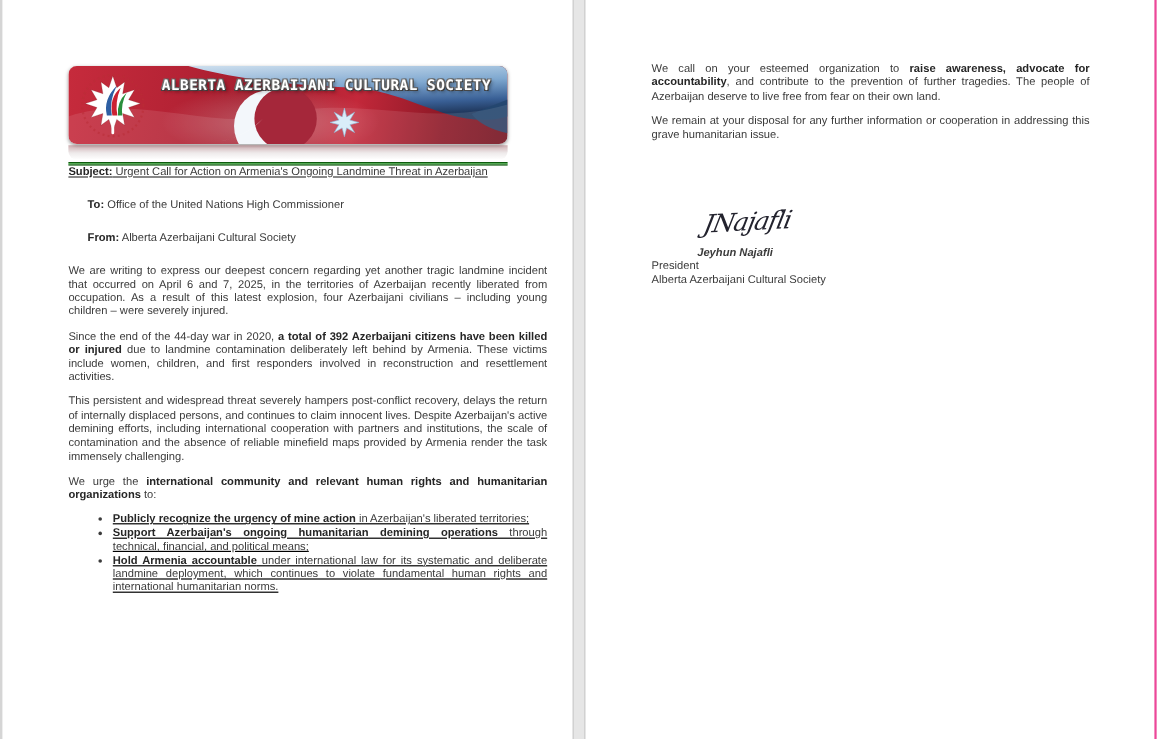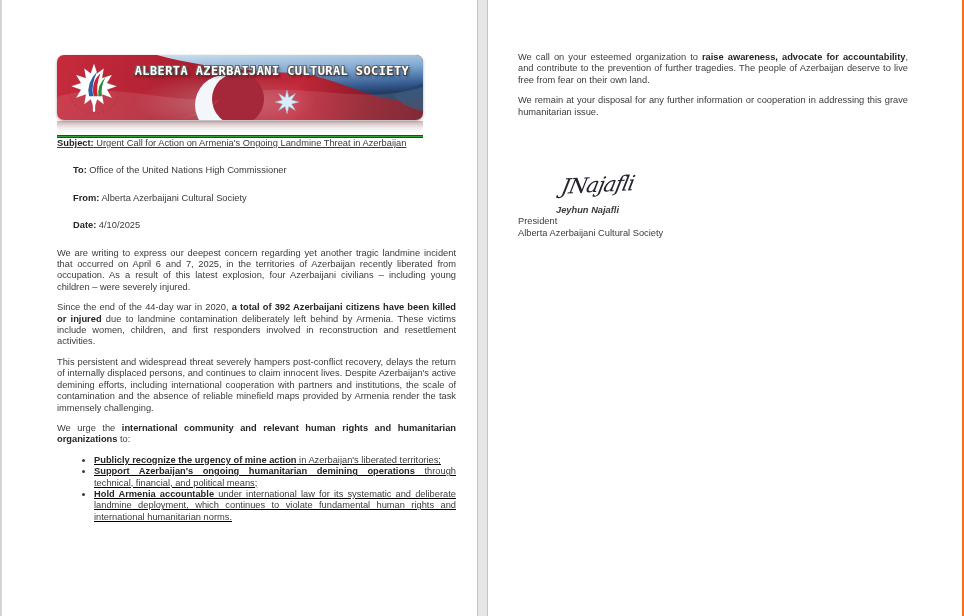--- a/index.html
+++ b/index.html
@@ -7,21 +7,21 @@
   body {
     width: 964px; height: 616px; overflow: hidden;
     background: #ffffff;
     font-family: "Liberation Sans", sans-serif;
   }
   .viewport { display: flex; width: 964px; height: 616px; background: #fff; }
 
   
   .page { background: #fff; position: relative; }
   .page-left  { width: 477px; border-left: 2px solid #d5d5d5; padding: 55px 21px 0 55px; }
-  .page-right { flex: 1; border-right: 2px solid #f97316; padding: 52px 54px 0 30px; }
+  .page-right { flex: 1; border-right: 2px solid #ec4899; padding: 52px 54px 0 55px; }
   .page-divider { width: 11px; background: #e6e6e6; border-left: 1px solid #c3c3c3; border-right: 1px solid #c3c3c3; }
 
   
   .page p, .page li {
     margin: 0 0 9px; font-size: 9.3px; line-height: 11.4px;
     color: #3b3b3b; text-align: justify;
   }
   .b { font-weight: bold; color: #262626; }
   .hdr p { margin: 16px; }
   .hdr { margin: 0 0 10px; }
@@ -109,21 +109,20 @@
     </div>
 
     <div class="banner-reflection"></div>
     <div class="green-rule"></div>
 
     <p class="subject-line"><span class="b">Subject:</span><span> Urgent Call for Action on Armenia's Ongoing Landmine Threat in Azerbaijan</span></p>
 
     <div class="hdr">
       <p><span class="b">To:</span><span> Office of the United Nations High Commissioner</span></p>
       <p><span class="b">From:</span><span> Alberta Azerbaijani Cultural Society</span></p>
-      <p><span class="b">Date:</span><span> 4/10/2025</span></p>
     </div>
 
 
     <p>We are writing to express our deepest concern regarding yet another tragic landmine incident that occurred on April 6 and 7, 2025, in the territories of Azerbaijan recently liberated from occupation. As a result of this latest explosion, four Azerbaijani civilians – including young children – were severely injured.</p>
     <p><span>Since the end of the 44-day war in 2020, </span><span class="b">a total of 392 Azerbaijani citizens have been killed or injured</span><span> due to landmine contamination deliberately left behind by Armenia. These victims include women, children, and first responders involved in reconstruction and resettlement activities.</span></p>
     <p>This persistent and widespread threat severely hampers post-conflict recovery, delays the return of internally displaced persons, and continues to claim innocent lives. Despite Azerbaijan's active demining efforts, including international cooperation with partners and institutions, the scale of contamination and the absence of reliable minefield maps provided by Armenia render the task immensely challenging.</p>
     <p><span>We urge the </span><span class="b">international community and relevant human rights and humanitarian organizations</span><span> to:</span></p>
 
     <ul class="demands">
       <li><span class="b">Publicly recognize the urgency of mine action</span><span> in Azerbaijan's liberated territories;</span></li>

